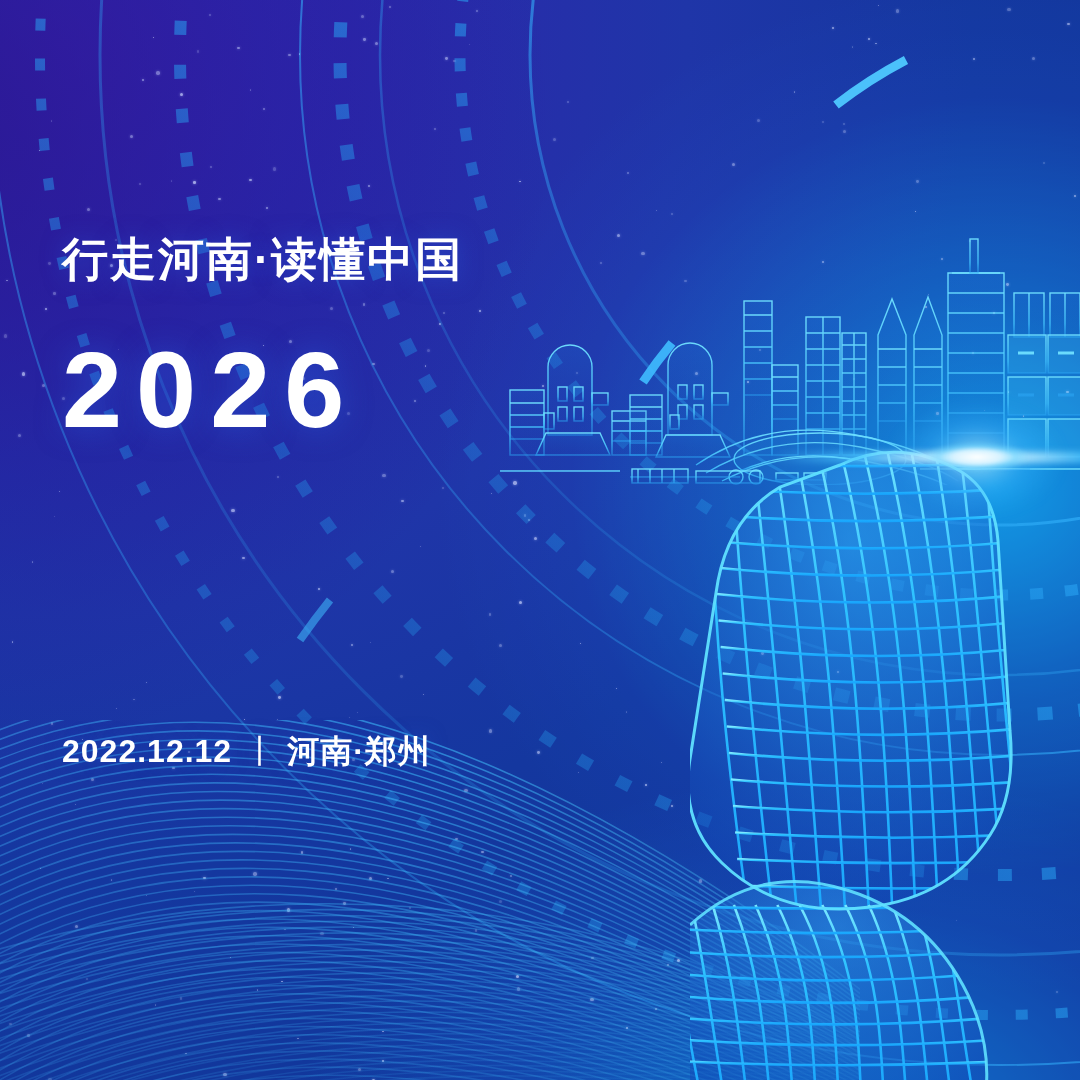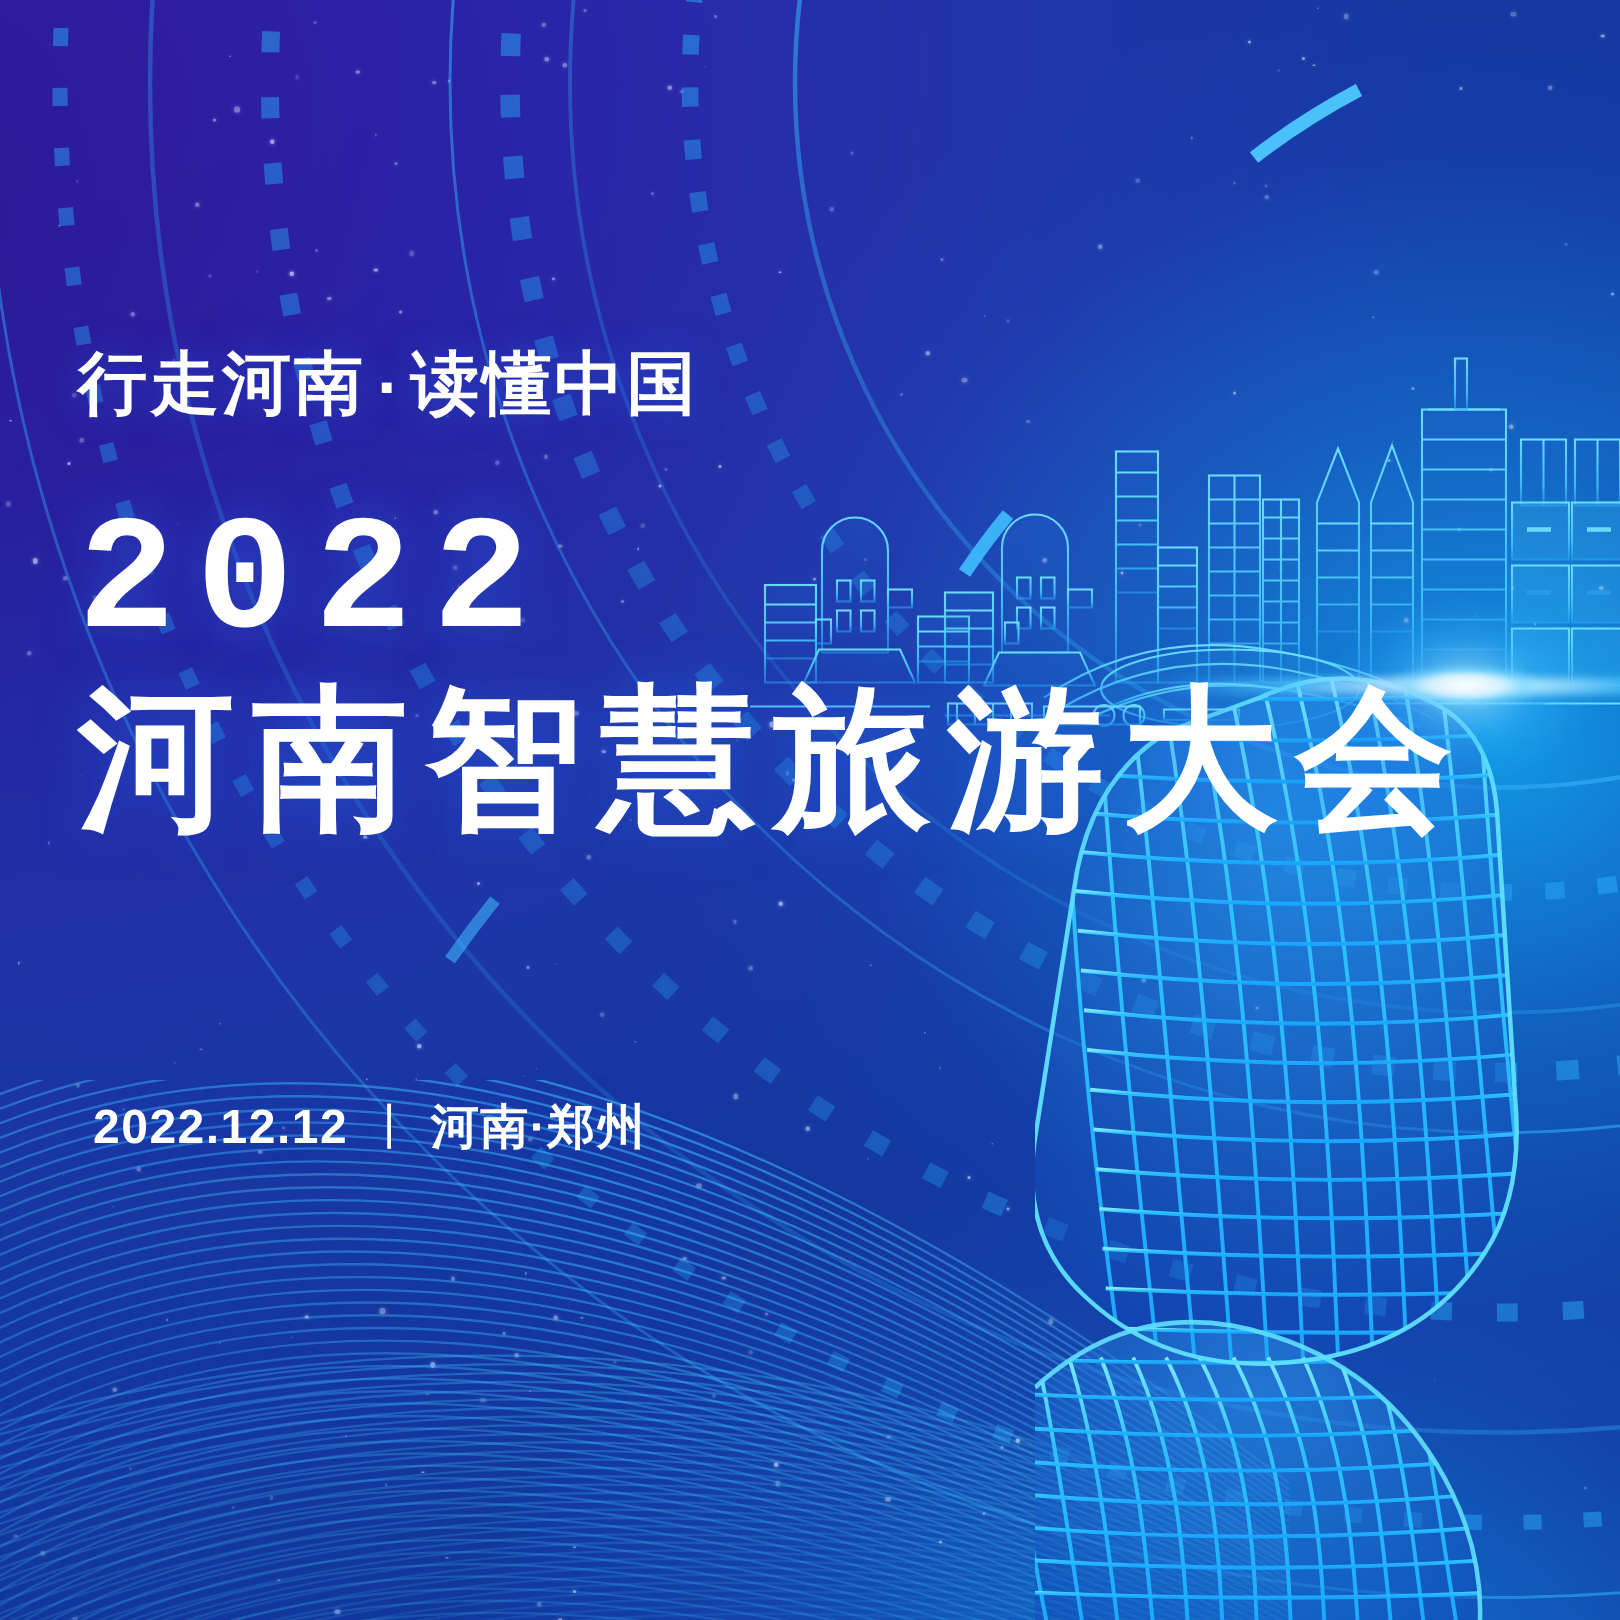--- a/index.html
+++ b/index.html
@@ -75,23 +75,22 @@
     filter:blur(3px);
   }
   .flare .halo{
     position:absolute;left:10px;top:-22px;width:230px;height:152px;
     background:radial-gradient(closest-side, rgba(180,235,255,.75) 0%, rgba(60,180,255,.35) 40%, rgba(0,150,255,0) 74%);
     filter:blur(7px);
   }
 
   
   .copy{
-    position:absolute;left:52px;top:236px;width:920px;
+    position:absolute;left:62px;top:236px;width:920px;
     z-index:6;
-    font-family:Liberation Mono, monospace;
   }
   .tagline{
     color:#ffffff;
     font-size:46px;font-weight:700;
     letter-spacing:2px;
     line-height:1;
     margin:0 0 58px 0;
     text-shadow:0 0 22px rgba(40,90,220,.55);
     white-space:nowrap;
   }
@@ -670,21 +669,20 @@
   </svg>
 
   <div class="flare">
     <div class="halo"></div>
     <div class="streak"></div>
     <div class="core"></div>
   </div>
 
   <div class="copy">
     <div class="tagline">行走河南·读懂中国</div>
-    <div class="year">2022</div>
-    <div class="headline">河南智慧旅游大会</div>
+    <div class="year">2026</div>
   </div>
 
   <div class="meta">
     <span>2022.12.12</span><span class="sep">丨</span><span>河南·郑州</span>
   </div>
 
 </div>
 
 </body></html>

